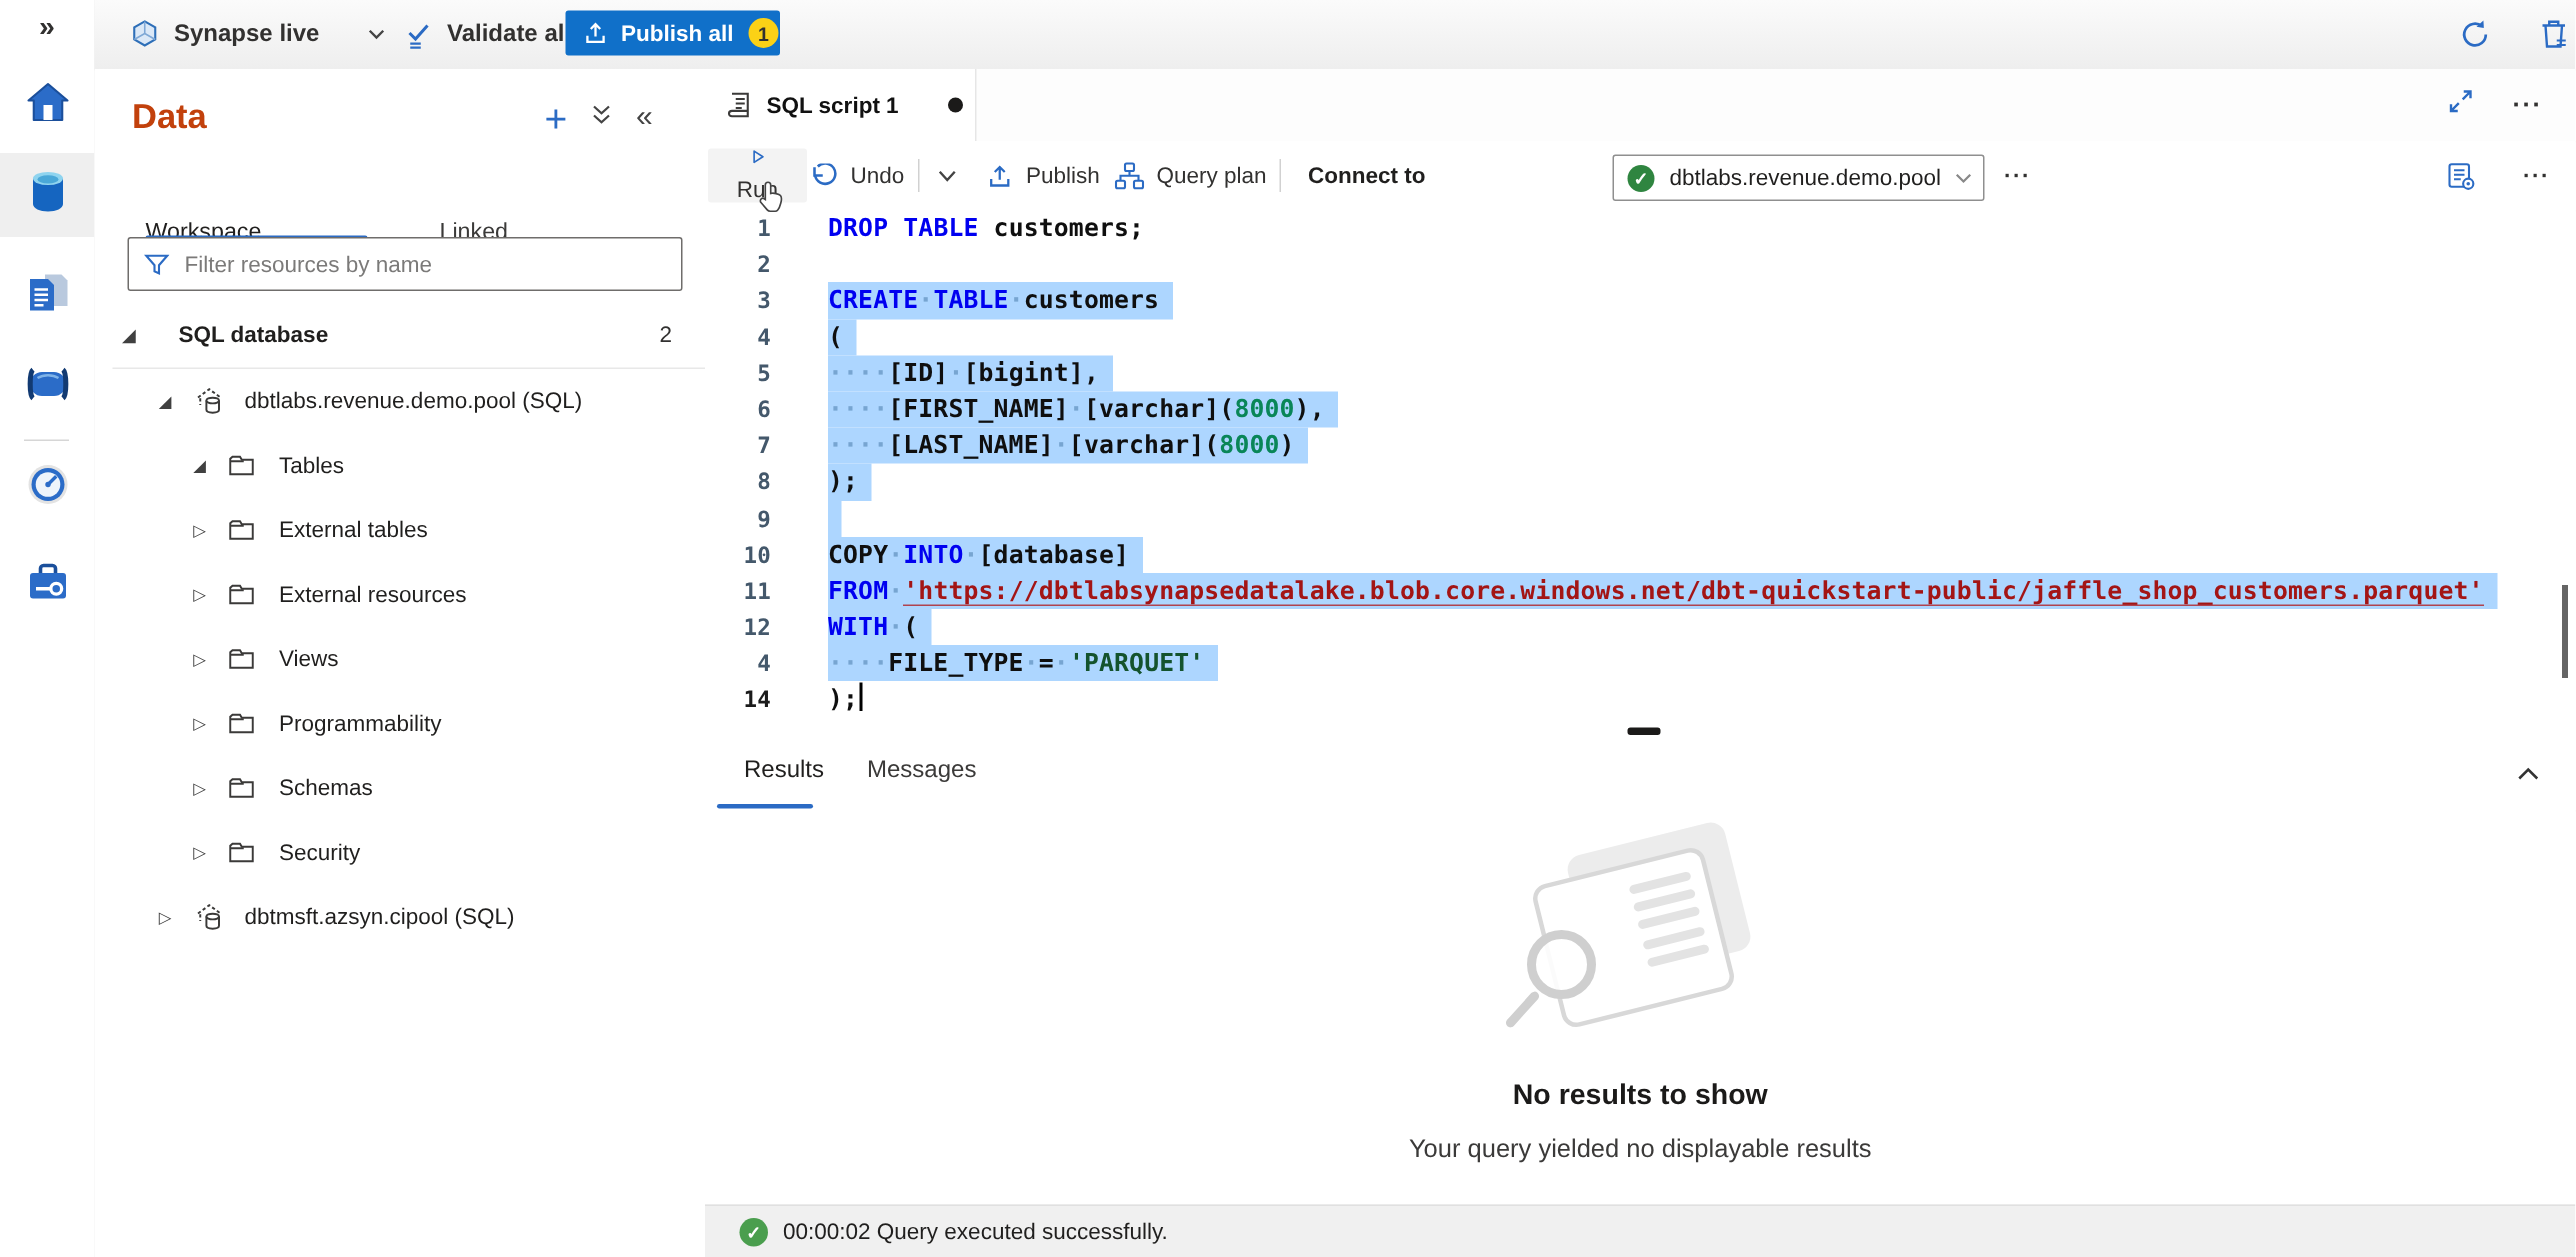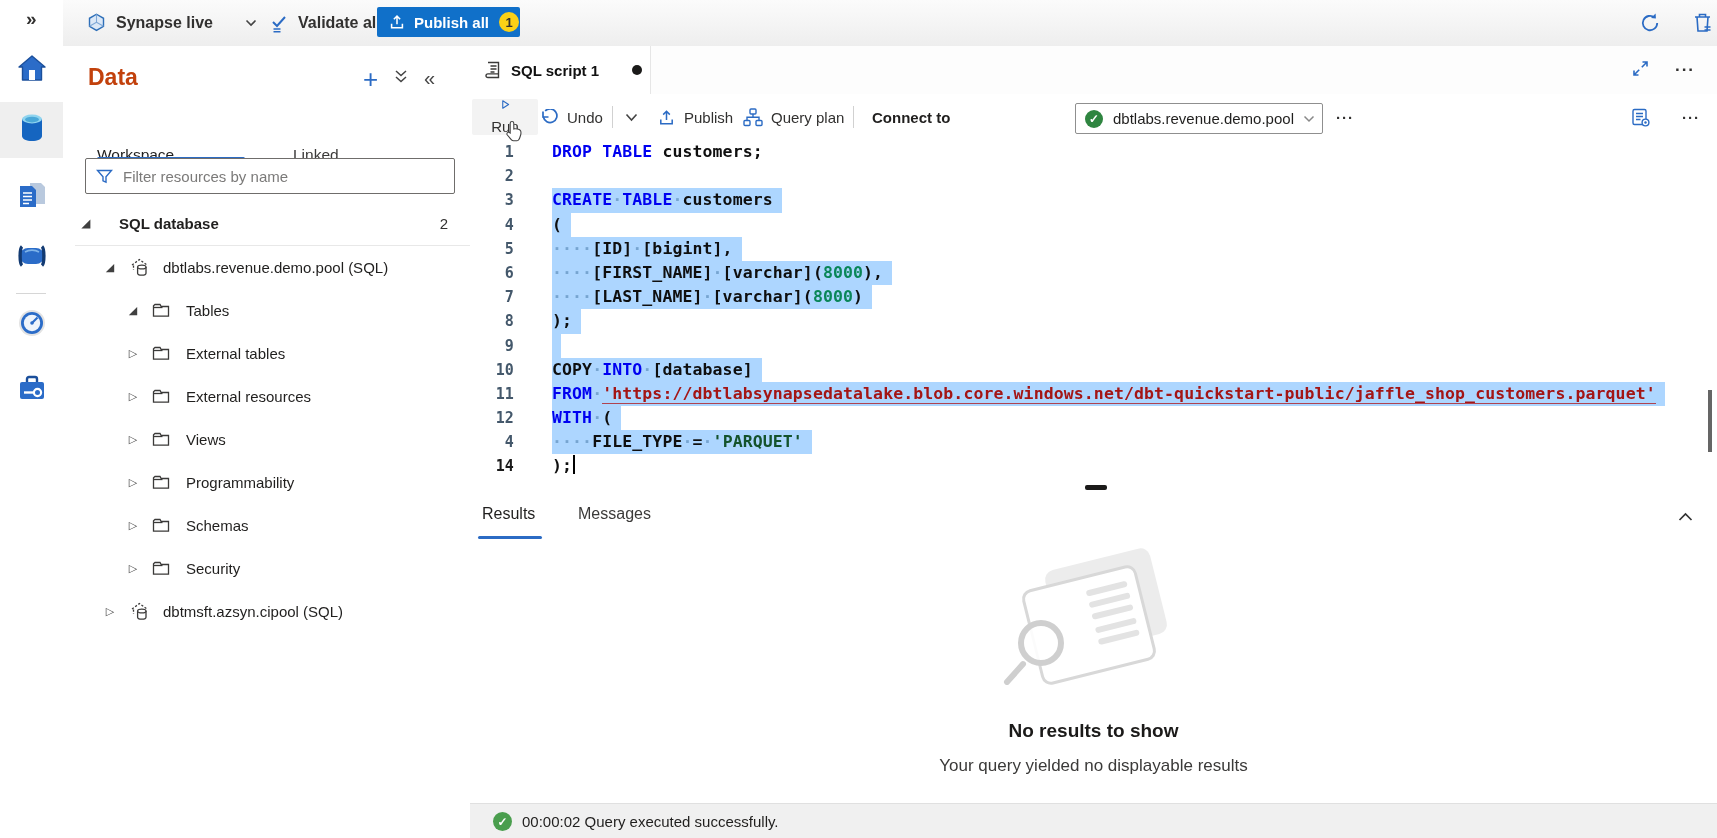--- a/index.html
+++ b/index.html
@@ -90,21 +90,21 @@
   .tk-s{color:#14532d;}
   .tk-su{color:#a31515;border-bottom:1.6px solid #b0434f;}
   .tk-w{color:#77a5d1;}
   .caret{display:inline-block;width:2px;height:19px;background:#000;vertical-align:-3px;margin-left:1px;}
   .vscroll{position:absolute;right:5px;top:344px;width:4px;height:62px;background:#4a4a4a;opacity:.85;}
   .sash-dash{position:absolute;left:615px;top:439px;width:22px;height:5px;background:#1b1a19;border-radius:2px;}
 
   
   .results-tabs{position:absolute;left:0;top:446px;width:100%;height:48px;border-bottom:1px solid #e1e1e1;background:#fff;}
   .rtab{position:absolute;top:13px;font-size:16px;color:#201f1e;}
-  .rtab.t0{left:12px;font-weight:400;}
+  .rtab.t0{left:26px;font-weight:400;}
   .rtab.t1{left:108px;color:#3b3a39;}
   .rtab-underline{position:absolute;left:8px;top:44px;width:64px;height:3px;background:#2b6bc4;border-radius:2px;}
   .collapse-up{position:absolute;right:24px;top:16px;}
   .results-body{position:absolute;left:0;top:494px;width:100%;height:263px;background:#fff;text-align:center;}
   .empty-illo{position:relative;width:160px;height:150px;margin:16px auto 0 auto;}
   .illo-back{position:absolute;left:38px;top:2px;width:108px;height:88px;background:#ececec;border-radius:10px;transform:rotate(-14deg);}
   .illo-front{position:absolute;left:16px;top:20px;width:112px;height:92px;background:#fff;border:3px solid #d8d8d8;border-radius:10px;transform:rotate(-14deg);}
   .illo-bars{position:absolute;right:9px;top:12px;}
   .illo-bars i{display:block;width:42px;height:6px;background:#e3e3e3;border-radius:3px;margin-bottom:6px;}
   .illo-bars.b2{top:50px;}

